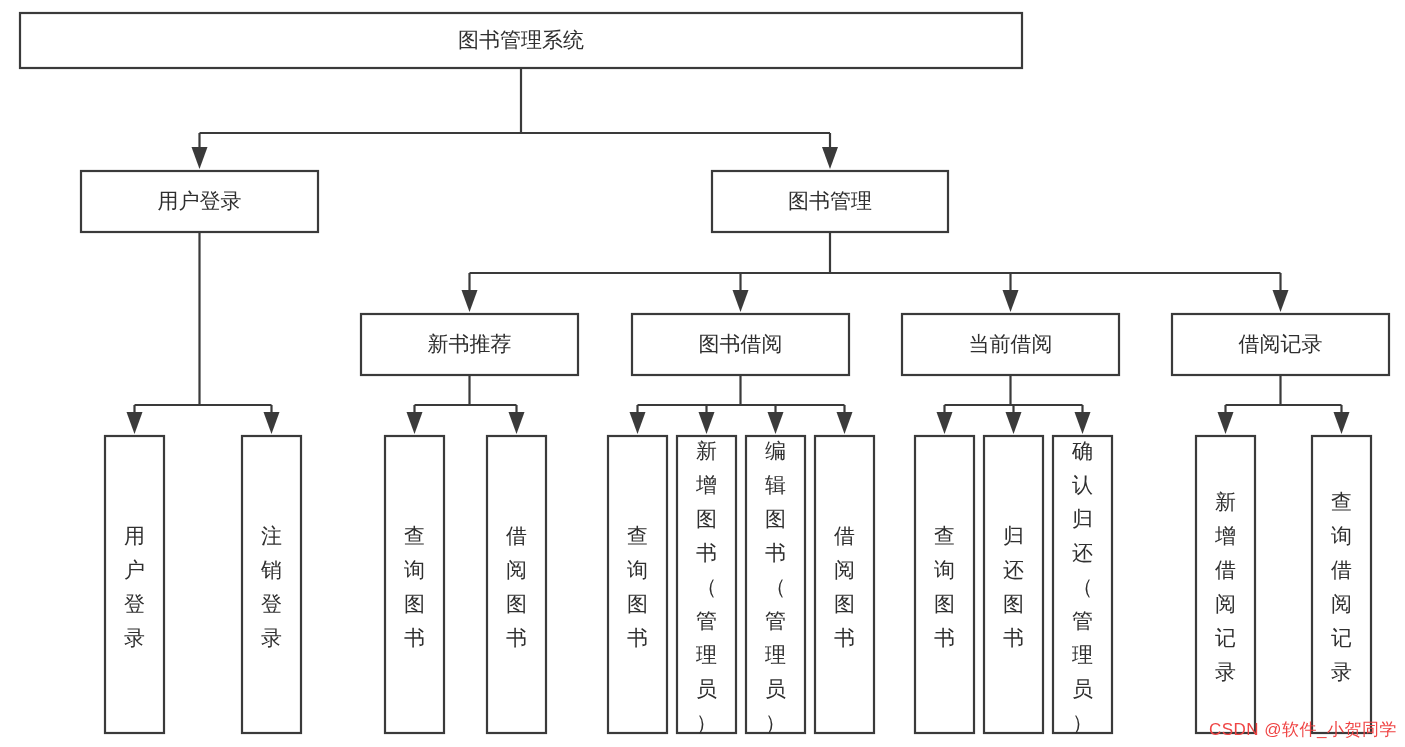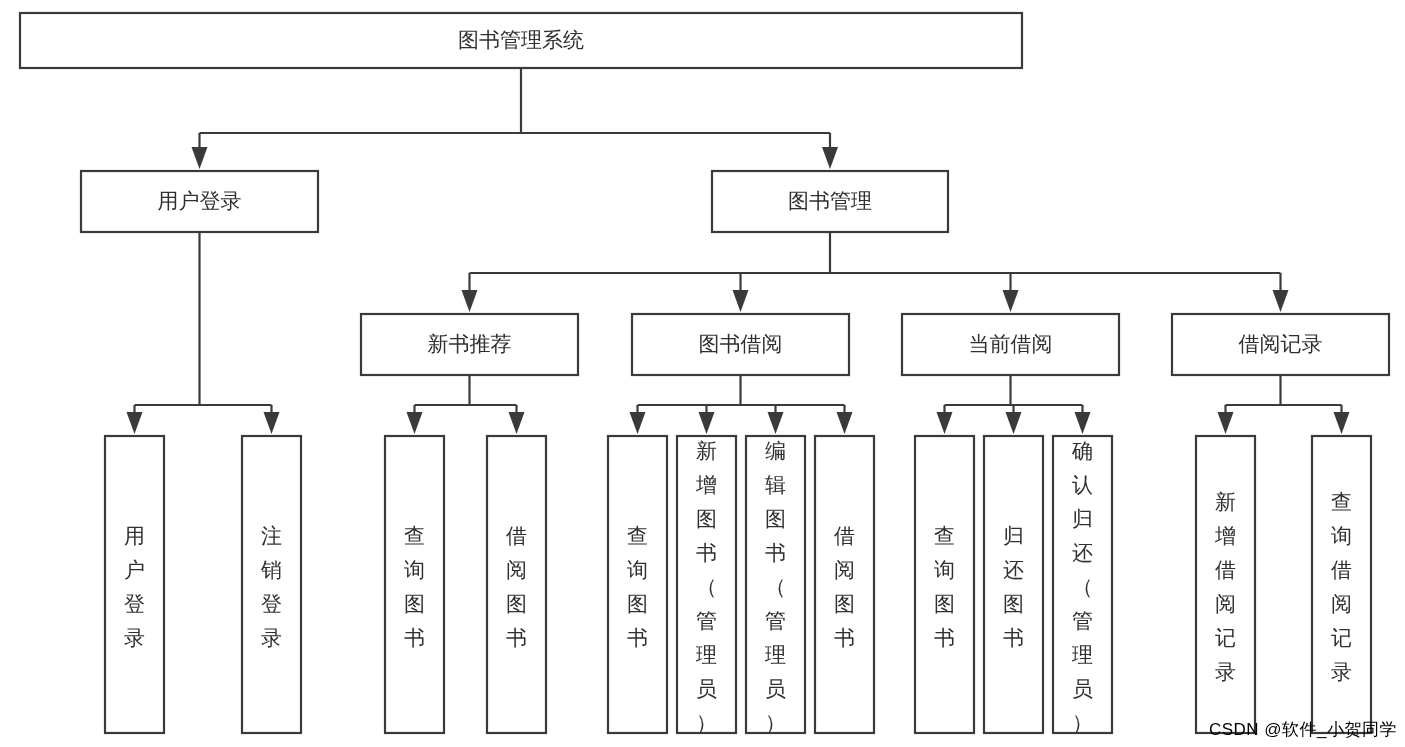--- a/index.html
+++ b/index.html
@@ -54,21 +54,21 @@
     font-family: "Liberation Sans", "DejaVu Sans", sans-serif;
     font-size: 21px;
     text-anchor: middle;
   }
   .watermark {
     position: absolute;
     right: 8px;
     bottom: 6px;
     font-family: "Liberation Sans", "DejaVu Sans", sans-serif;
     font-size: 17px;
-    color: #000000;
+    color: #ef4444;
     white-space: nowrap;
     letter-spacing: 0.5px;
   }
 </style>
 </head>
 <body>
 
 <div id="diagram-root">
   <svg id="tree-svg" viewBox="0 0 1405 747">
     <g id="edges-layer">

